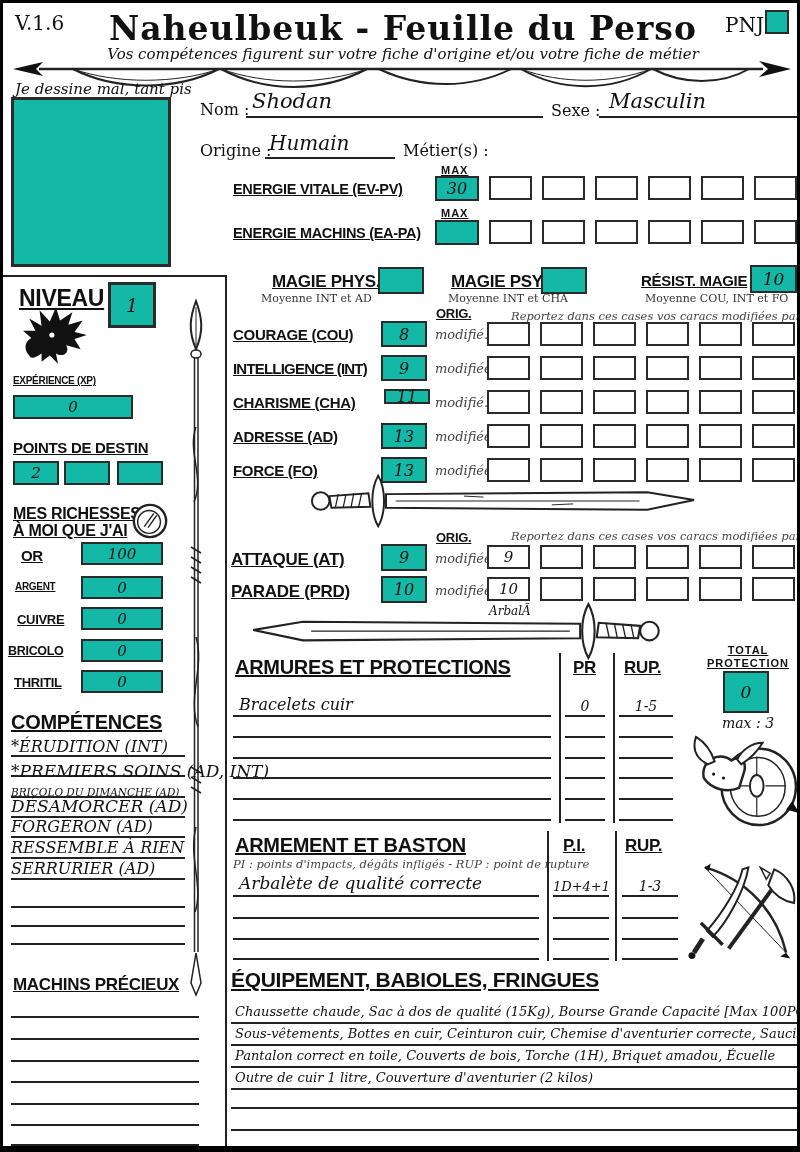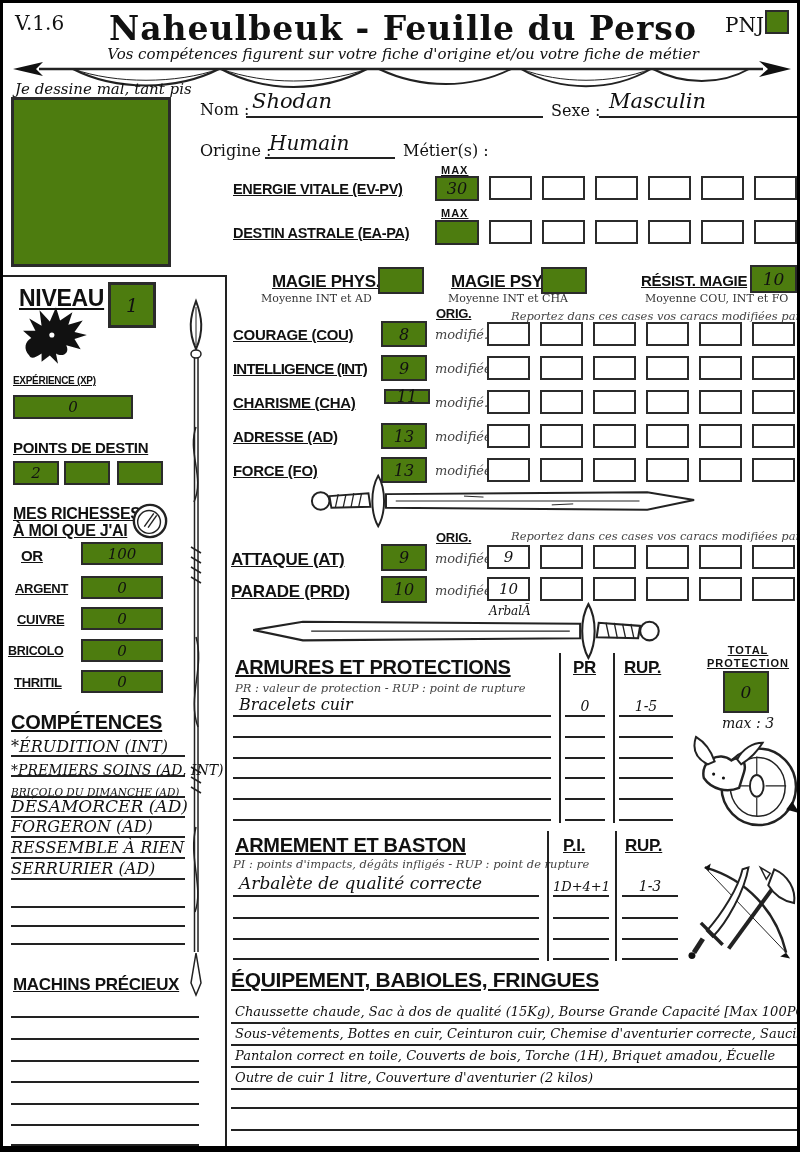--- a/index.html
+++ b/index.html
@@ -4,21 +4,21 @@
 <style>
   html,body{margin:0;padding:0;background:#cfcfcf;}
   .sheet{position:relative;width:800px;height:1152px;background:#fff;margin:0 auto;
          border:3px solid #000;border-bottom-width:6px;box-sizing:border-box;
          font-family:"Liberation Sans",sans-serif;color:#111;overflow:hidden;}
   .a{position:absolute;}
   .h{font-weight:700;letter-spacing:-0.3px;white-space:nowrap;text-decoration:underline;}
   .hw{font-family:"DejaVu Serif",serif;font-style:italic;white-space:nowrap;}
   .sr{font-family:"DejaVu Serif",serif;white-space:nowrap;}
   .it{font-style:italic;}
-  .bx{border:2px solid #2b2b2b;background:#4d7c0f;box-sizing:border-box;
+  .bx{border:2px solid #2b2b2b;background:#14b8a6;box-sizing:border-box;
       display:flex;align-items:center;justify-content:center;}
   .b3{border-width:3px;}
   .fld{border-bottom:2px solid #222;}
   .vline{width:2px;background:#222;}
   .hline{height:2px;background:#222;}
   .cells{display:flex;gap:10px;}
   .cell{width:43px;height:24px;border:2px solid #2b2b2b;box-sizing:border-box;background:#fff;
         display:flex;align-items:center;justify-content:center;}
   .ttl{font-family:"DejaVu Serif",serif;font-weight:700;}
   .note{color:#444;}
@@ -93,21 +93,21 @@
       <circle cx="19" cy="21" r="12" stroke="#222" stroke-width="1.5" fill="none"></circle>
       <line x1="14" y1="26" x2="24" y2="12" stroke="#222" stroke-width="1.5"></line>
       <line x1="18" y1="27" x2="27" y2="14" stroke="#222" stroke-width="1.5"></line>
     </svg>
   </div>
 
   <div class="a h" style="left:18px;top:544px;font-size:15px;">OR</div>
   <div class="a bx" style="left:78px;top:539px;width:82px;height:23px;">
     <span class="hw" style="font-size:15px;">100</span>
   </div>
-  <div class="a h" style="left:12px;top:578px;font-size:13px;">ARGENT</div>
+  <div class="a h" style="left:12px;top:578px;font-size:10px;">ARGENT</div>
   <div class="a bx" style="left:78px;top:573px;width:82px;height:23px;">
     <span class="hw" style="font-size:15px;">0</span>
   </div>
   <div class="a h" style="left:14px;top:609px;font-size:13px;">CUIVRE</div>
   <div class="a bx" style="left:78px;top:604px;width:82px;height:23px;">
     <span class="hw" style="font-size:15px;">0</span>
   </div>
   <div class="a h" style="left:5px;top:641px;font-size:12.5px;">BRICOLO</div>
   <div class="a bx" style="left:78px;top:636px;width:82px;height:23px;">
     <span class="hw" style="font-size:15px;">0</span>
@@ -130,21 +130,21 @@
       <path d="M12,470 l10,6 M12,480 l10,6 M12,490 l10,6" stroke="#222" stroke-width="1.5"></path>
       <path d="M17,530 C9,560 25,590 16,615" stroke="#222" stroke-width="1.5" fill="none"></path>
       <path d="M17,656 L22,686 L17,698 L12,686 Z" fill="#fff" stroke="#222" stroke-width="1.5"></path>
     </svg>
   </div>
 
   <div class="a h" style="left:8px;top:708px;font-size:20px;">COMPÉTENCES</div>
   <div class="a fld" style="left:8px;top:734px;width:174px;height:18px;">
     <span class="hw" style="font-size:16px;">*ÉRUDITION (INT)</span></div>
   <div class="a fld" style="left:8px;top:758px;width:174px;height:14px;">
-    <span class="hw" style="font-size:14px;">*PREMIERS SOINS (AD, INT)</span></div>
+    <span class="hw" style="font-size:17px;">*PREMIERS SOINS (AD, INT)</span></div>
   <div class="a fld" style="left:8px;top:779px;width:174px;height:14px;">
     <span class="hw" style="font-size:10.5px;">BRICOLO DU DIMANCHE (AD)</span></div>
   <div class="a fld" style="left:8px;top:793px;width:174px;height:20px;">
     <span class="hw" style="font-size:17px;">DÉSAMORCER (AD)</span></div>
   <div class="a fld" style="left:8px;top:814px;width:174px;height:19px;">
     <span class="hw" style="font-size:16px;">FORGERON (AD)</span></div>
   <div class="a fld" style="left:8px;top:835px;width:174px;height:19px;">
     <span class="hw" style="font-size:16px;">RESSEMBLE À RIEN</span></div>
   <div class="a fld" style="left:8px;top:856px;width:174px;height:19px;">
     <span class="hw" style="font-size:16px;">SERRURIER (AD)</span></div>
@@ -181,21 +181,21 @@
   <div class="a cells" style="left:486px;top:173px;">
     <div class="cell"></div>
       <div class="cell"></div>
       <div class="cell"></div>
       <div class="cell"></div>
       <div class="cell"></div>
       <div class="cell"></div>
   </div>
 
   <div class="a h" style="left:438px;top:204px;font-size:11px;letter-spacing:1px;">MAX</div>
-  <div class="a h" style="left:230px;top:222px;font-size:14.5px;">DESTIN ASTRALE (EA-PA)</div>
+  <div class="a h" style="left:230px;top:222px;font-size:14.5px;">ENERGIE MACHINS (EA-PA)</div>
   <div class="a bx" style="left:432px;top:217px;width:44px;height:25px;">
     <span class="hw" style="font-size:16px;"></span>
     </div>
   <div class="a cells" style="left:486px;top:217px;">
     <div class="cell"></div>
       <div class="cell"></div>
       <div class="cell"></div>
       <div class="cell"></div>
       <div class="cell"></div>
       <div class="cell"></div>
@@ -347,21 +347,20 @@
       <path d="M31,23 L28,37 M39,23 L36,37 M47,22 L44,37 M55,22 L52,36" stroke="#222" stroke-width="1.3"></path>
       <path d="M72,4 C64,18 64,42 72,56 C80,42 80,18 72,4 Z" fill="#fff" stroke="#222" stroke-width="2"></path>
       <path d="M80,23 L348,21 L396,29 L348,39 L80,37 Z" fill="#fff" stroke="#222" stroke-width="2"></path>
       <line x1="90" y1="30" x2="340" y2="30" stroke="#222" stroke-width="1.2"></line>
     </svg>
   </div>
 
   <div class="a h" style="left:232px;top:653px;font-size:20px;">ARMURES ET PROTECTIONS</div>
   <div class="a h" style="left:570px;top:655px;font-size:17px;">PR</div>
   <div class="a h" style="left:621px;top:655px;font-size:17px;">RUP.</div>
-  <div class="a sr it note" style="left:232px;top:678px;font-size:11.5px;">PR : valeur de protection - RUP : point de rupture</div>
   <div class="a vline" style="left:556px;top:650px;height:170px;"></div>
   <div class="a vline" style="left:610px;top:650px;height:170px;"></div>
 
   <div class="a fld" style="left:230px;top:692px;width:318px;height:20px;">
     <span class="hw" style="font-size:16px;padding-left:6px;">Bracelets cuir</span></div>
   <div class="a fld" style="left:562px;top:694px;width:40px;height:18px;text-align:center;">
     <span class="hw" style="font-size:14px;">0</span></div>
   <div class="a fld" style="left:616px;top:694px;width:54px;height:18px;text-align:center;">
     <span class="hw" style="font-size:14px;">1-5</span></div>
 

